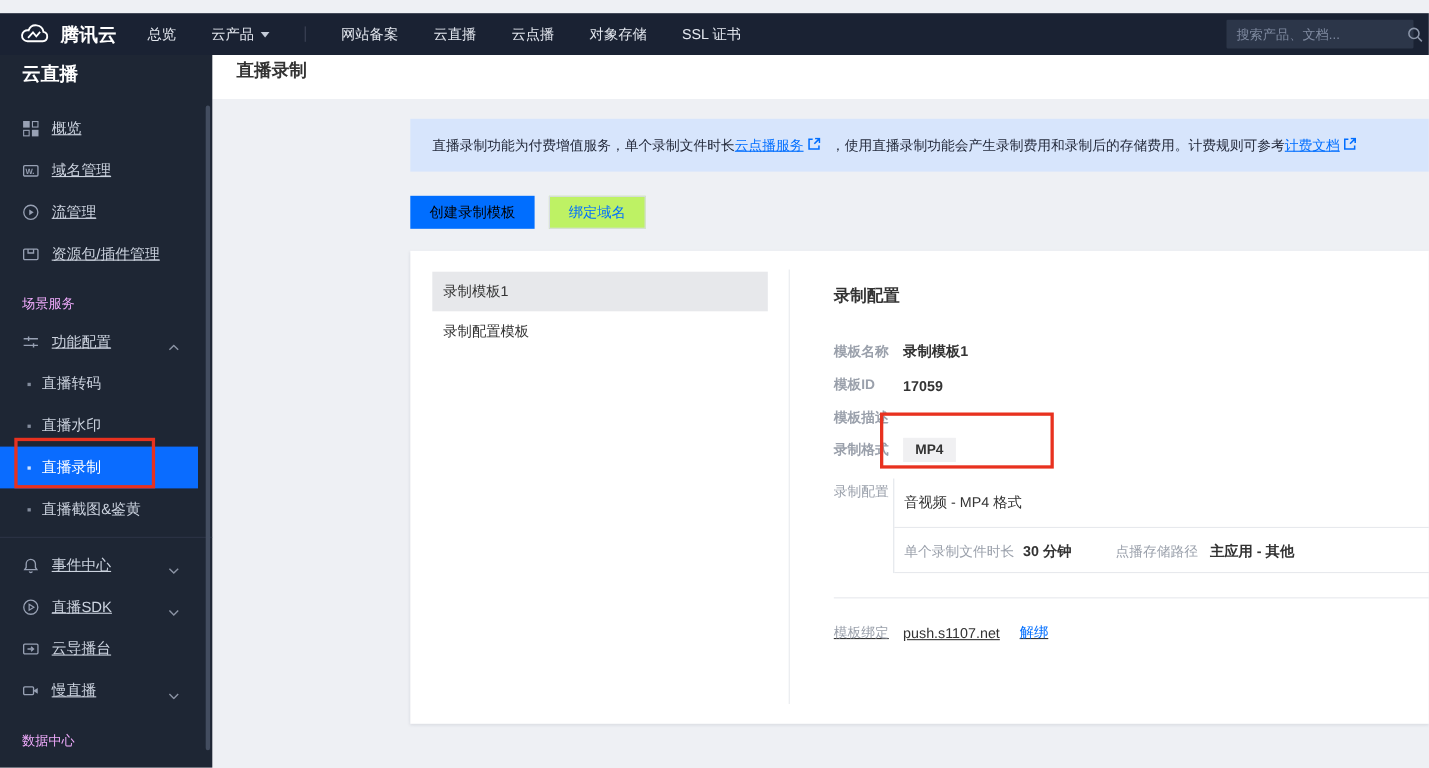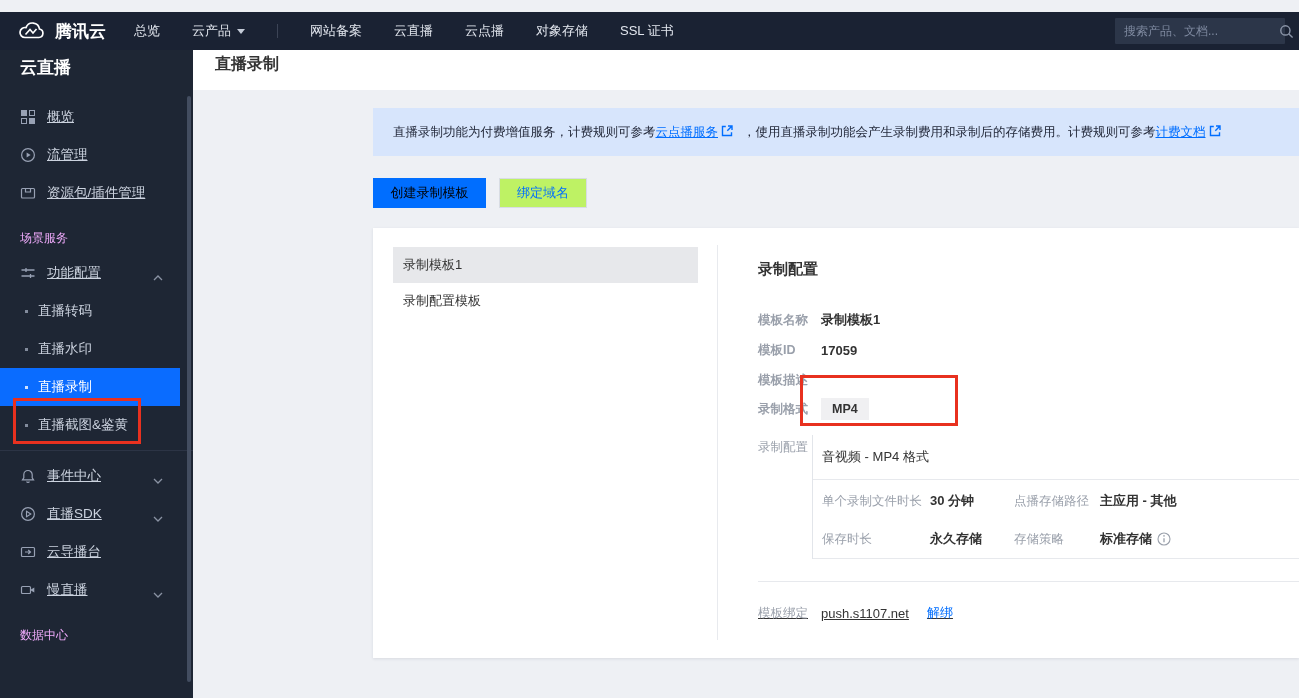--- a/index.html
+++ b/index.html
@@ -163,20 +163,29 @@
       <svg width="16" height="16" viewBox="0 0 16 16">
         <rect x="1" y="1" width="6" height="6" fill="#98a1b4"></rect>
         <rect x="9.5" y="1.5" width="5" height="5" fill="none" stroke="#98a1b4"></rect>
         <rect x="1.5" y="9.5" width="5" height="5" fill="none" stroke="#98a1b4"></rect>
         <rect x="9" y="9" width="6" height="6" fill="#98a1b4"></rect>
       </svg>
     </span>
     <span>概览</span>
   </div>
 
+  <div class="side-item">
+    <span class="icon">
+      <svg width="16" height="16" viewBox="0 0 16 16">
+        <rect x="1.5" y="3.5" width="13" height="9.5" rx="1" fill="none" stroke="#98a1b4" stroke-width="1.2"></rect>
+        <text x="3.2" y="11" font-size="7" font-weight="bold" fill="#98a1b4" font-family="Liberation Sans,sans-serif">W.</text>
+      </svg>
+    </span>
+    <span>域名管理</span>
+  </div>
 
   <div class="side-item">
     <span class="icon">
       <svg width="16" height="16" viewBox="0 0 16 16" fill="none">
         <circle cx="8" cy="8" r="6.4" stroke="#98a1b4" stroke-width="1.2"></circle>
         <path d="M6.6 5.4L10.6 8l-4 2.6z" fill="#98a1b4"></path>
       </svg>
     </span>
     <span>流管理</span>
   </div>
@@ -289,21 +298,21 @@
   <div class="side-scrollbar"></div>
 </div>
 
 <div class="main-header">
   <span class="page-title">直播录制</span>
 </div>
 
 <div class="content">
 
   <div class="notice">
-    <span>直播录制功能为付费增值服务，计费规则可参考</span>
+    <span>直播录制功能为付费增值服务，单个录制文件时长</span>
       <a>云点播服务</a>
       <span class="ext-icon"><svg width="12" height="12" viewBox="0 0 12 12" fill="none" stroke="#006eff" stroke-width="1.4">
           <path d="M10.5 7.2v3.3h-9v-9H4.8"></path>
           <path d="M7 1h4v4M11 1L6.3 5.7"></path>
         </svg></span>
       <span style="margin-left:6px;">，使用直播录制功能会产生录制费用和录制后的存储费用。计费规则可参考</span>
       <a>计费文档</a>
       <span class="ext-icon"><svg width="12" height="12" viewBox="0 0 12 12" fill="none" stroke="#006eff" stroke-width="1.4">
           <path d="M10.5 7.2v3.3h-9v-9H4.8"></path>
           <path d="M7 1h4v4M11 1L6.3 5.7"></path>
@@ -349,35 +358,20 @@
         <span class="f-label">录制配置</span>
         <div class="cfg-table">
           <div class="cfg-head">音视频 - MP4 格式</div>
           <div class="cfg-rows">
             <div class="cfg-grid">
               <span class="c-label">单个录制文件时长</span>
               <span class="c-value">30 分钟</span>
               <span class="c-label">点播存储路径</span>
               <span class="c-value">主应用 - 其他</span>
             </div>
-            <div class="cfg-grid">
-              <span class="c-label">保存时长</span>
-              <span class="c-value">永久存储</span>
-              <span class="c-label">存储策略</span>
-              <span class="c-value">
-                <span>标准存储</span>
-                <span style="display:inline-flex;">
-                  <svg width="14" height="14" viewBox="0 0 14 14" fill="none">
-                    <circle cx="7" cy="7" r="6" stroke="#9aa0ab" stroke-width="1.1"></circle>
-                    <path d="M7 6.2v4" stroke="#9aa0ab" stroke-width="1.3"></path>
-                    <circle cx="7" cy="3.9" r="0.8" fill="#9aa0ab"></circle>
-                  </svg>
-                </span>
-              </span>
-            </div>
           </div>
         </div>
       </div>
 
       <div class="d-divider"></div>
 
       <div class="bind-row">
         <span class="f-label">模板绑定</span>
         <span class="f-value">push.s1107.net</span>
         <span class="link">解绑</span>

